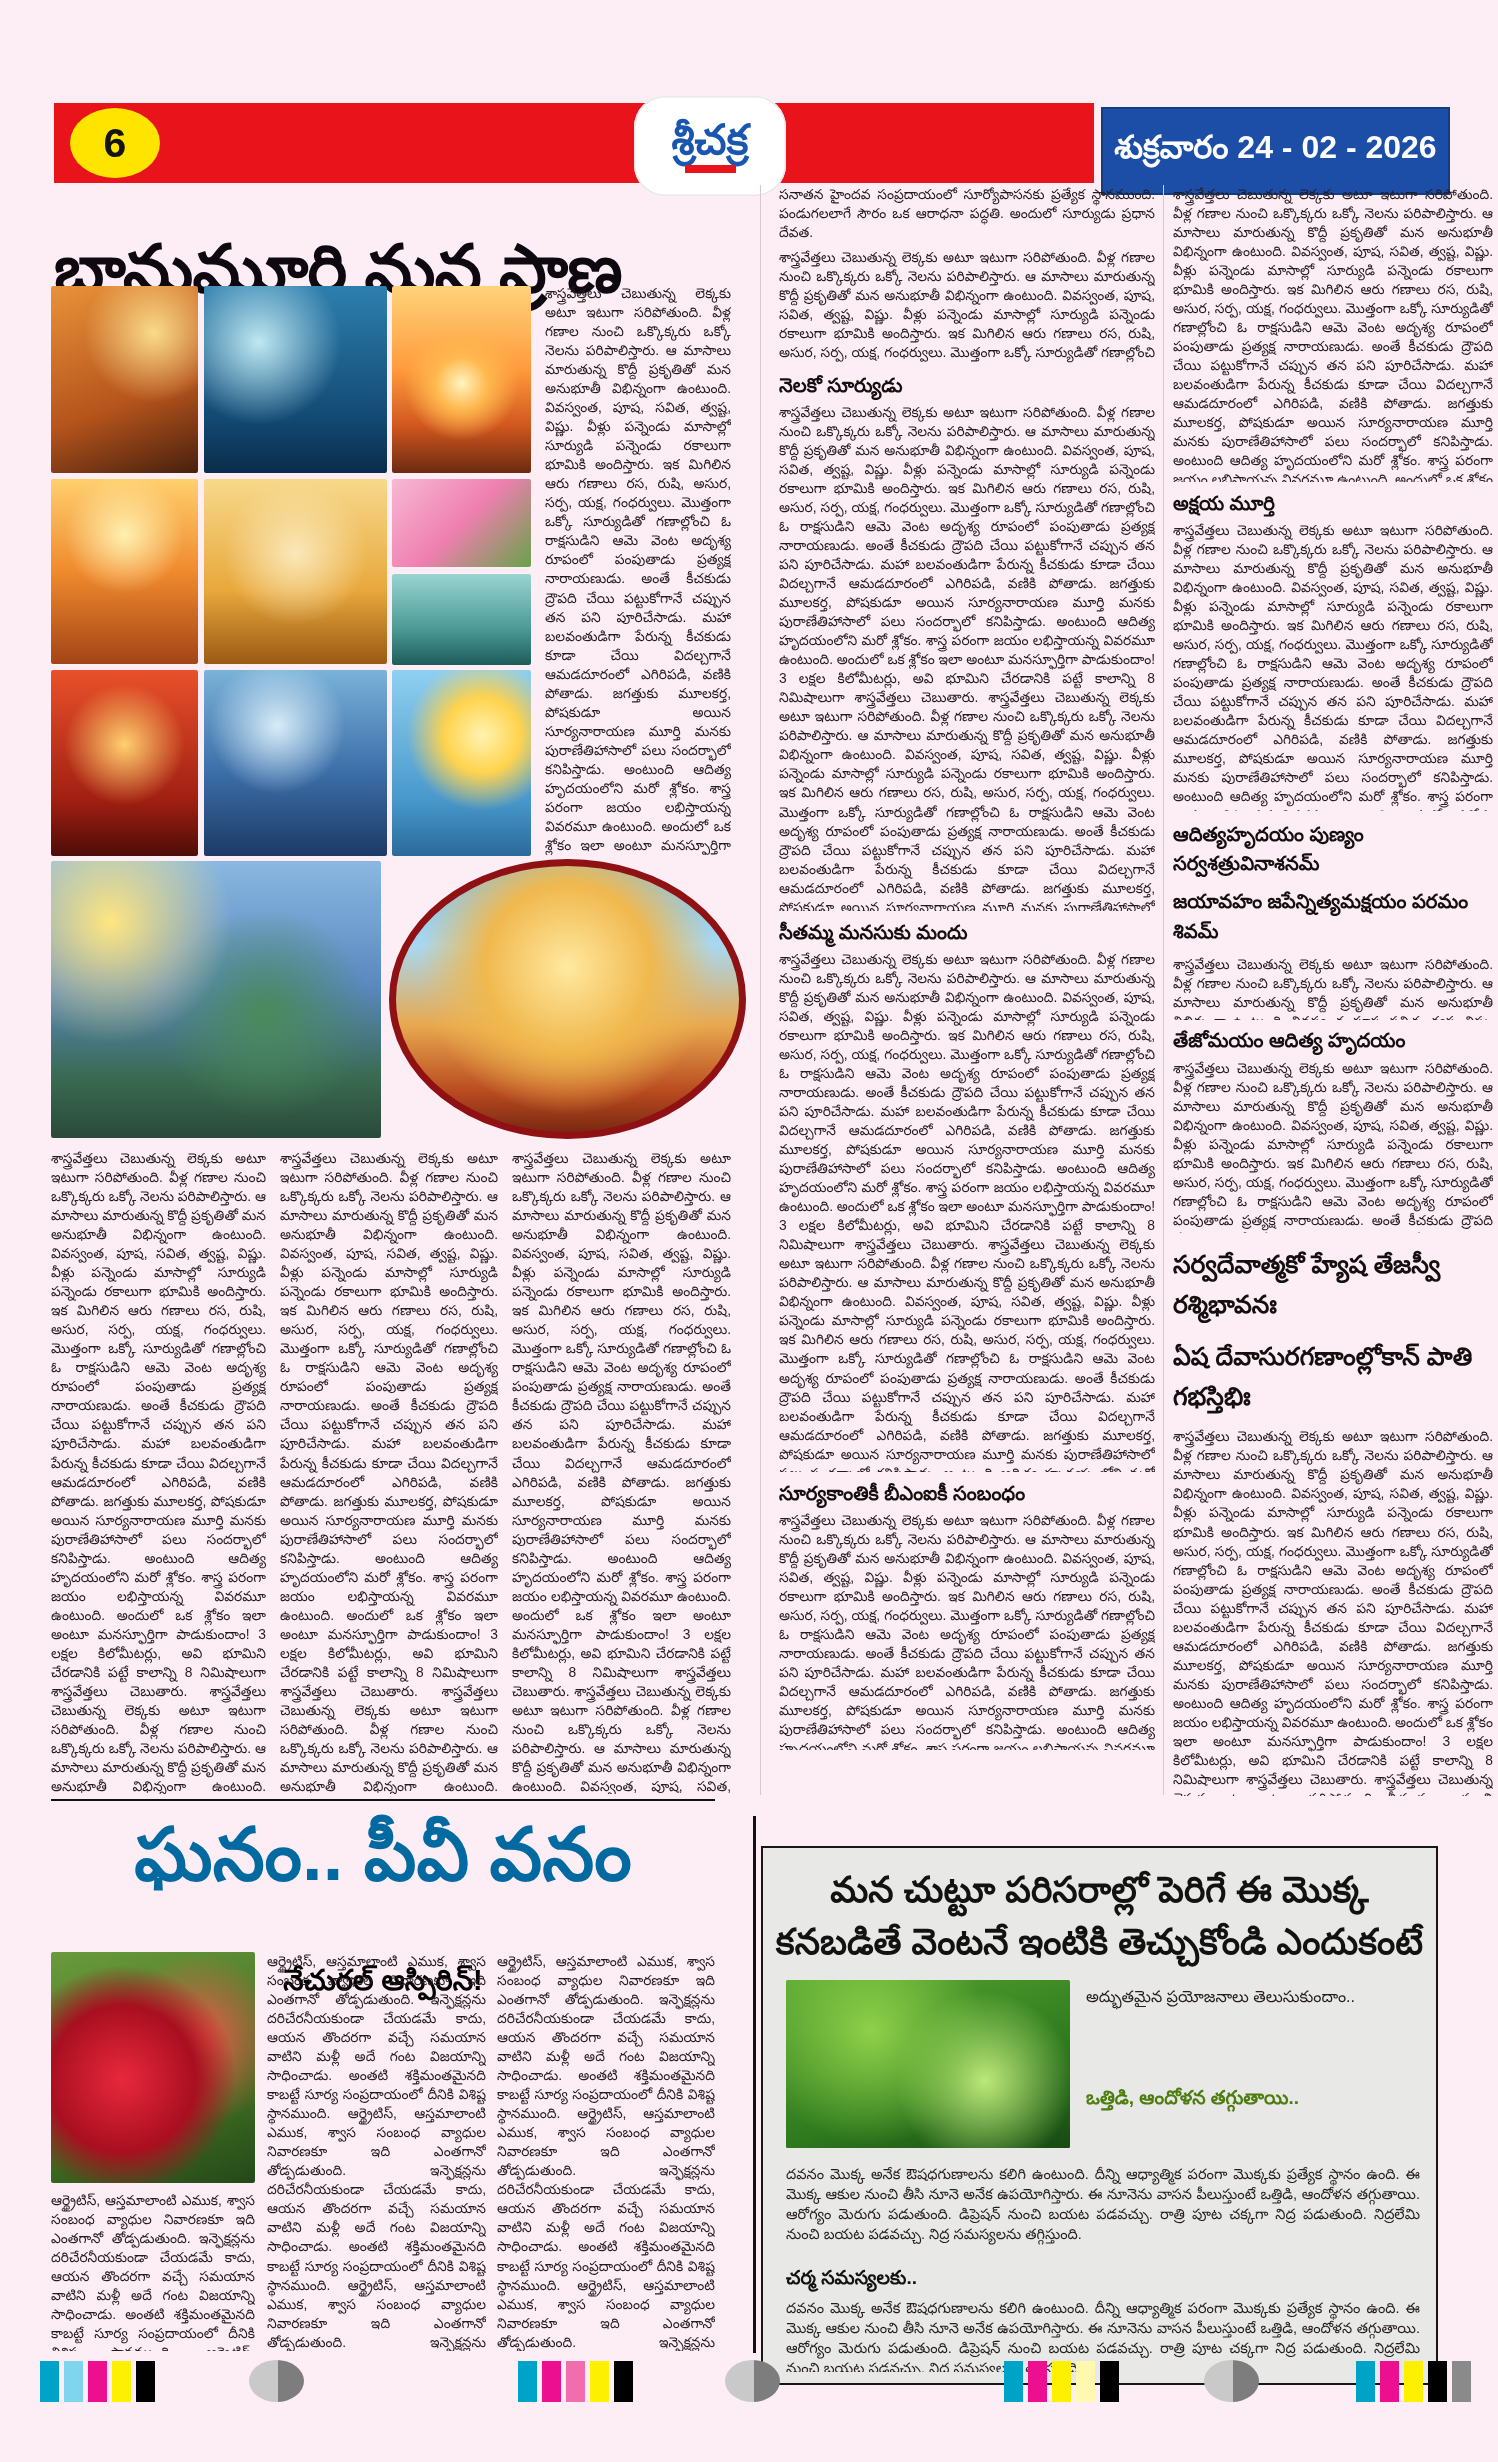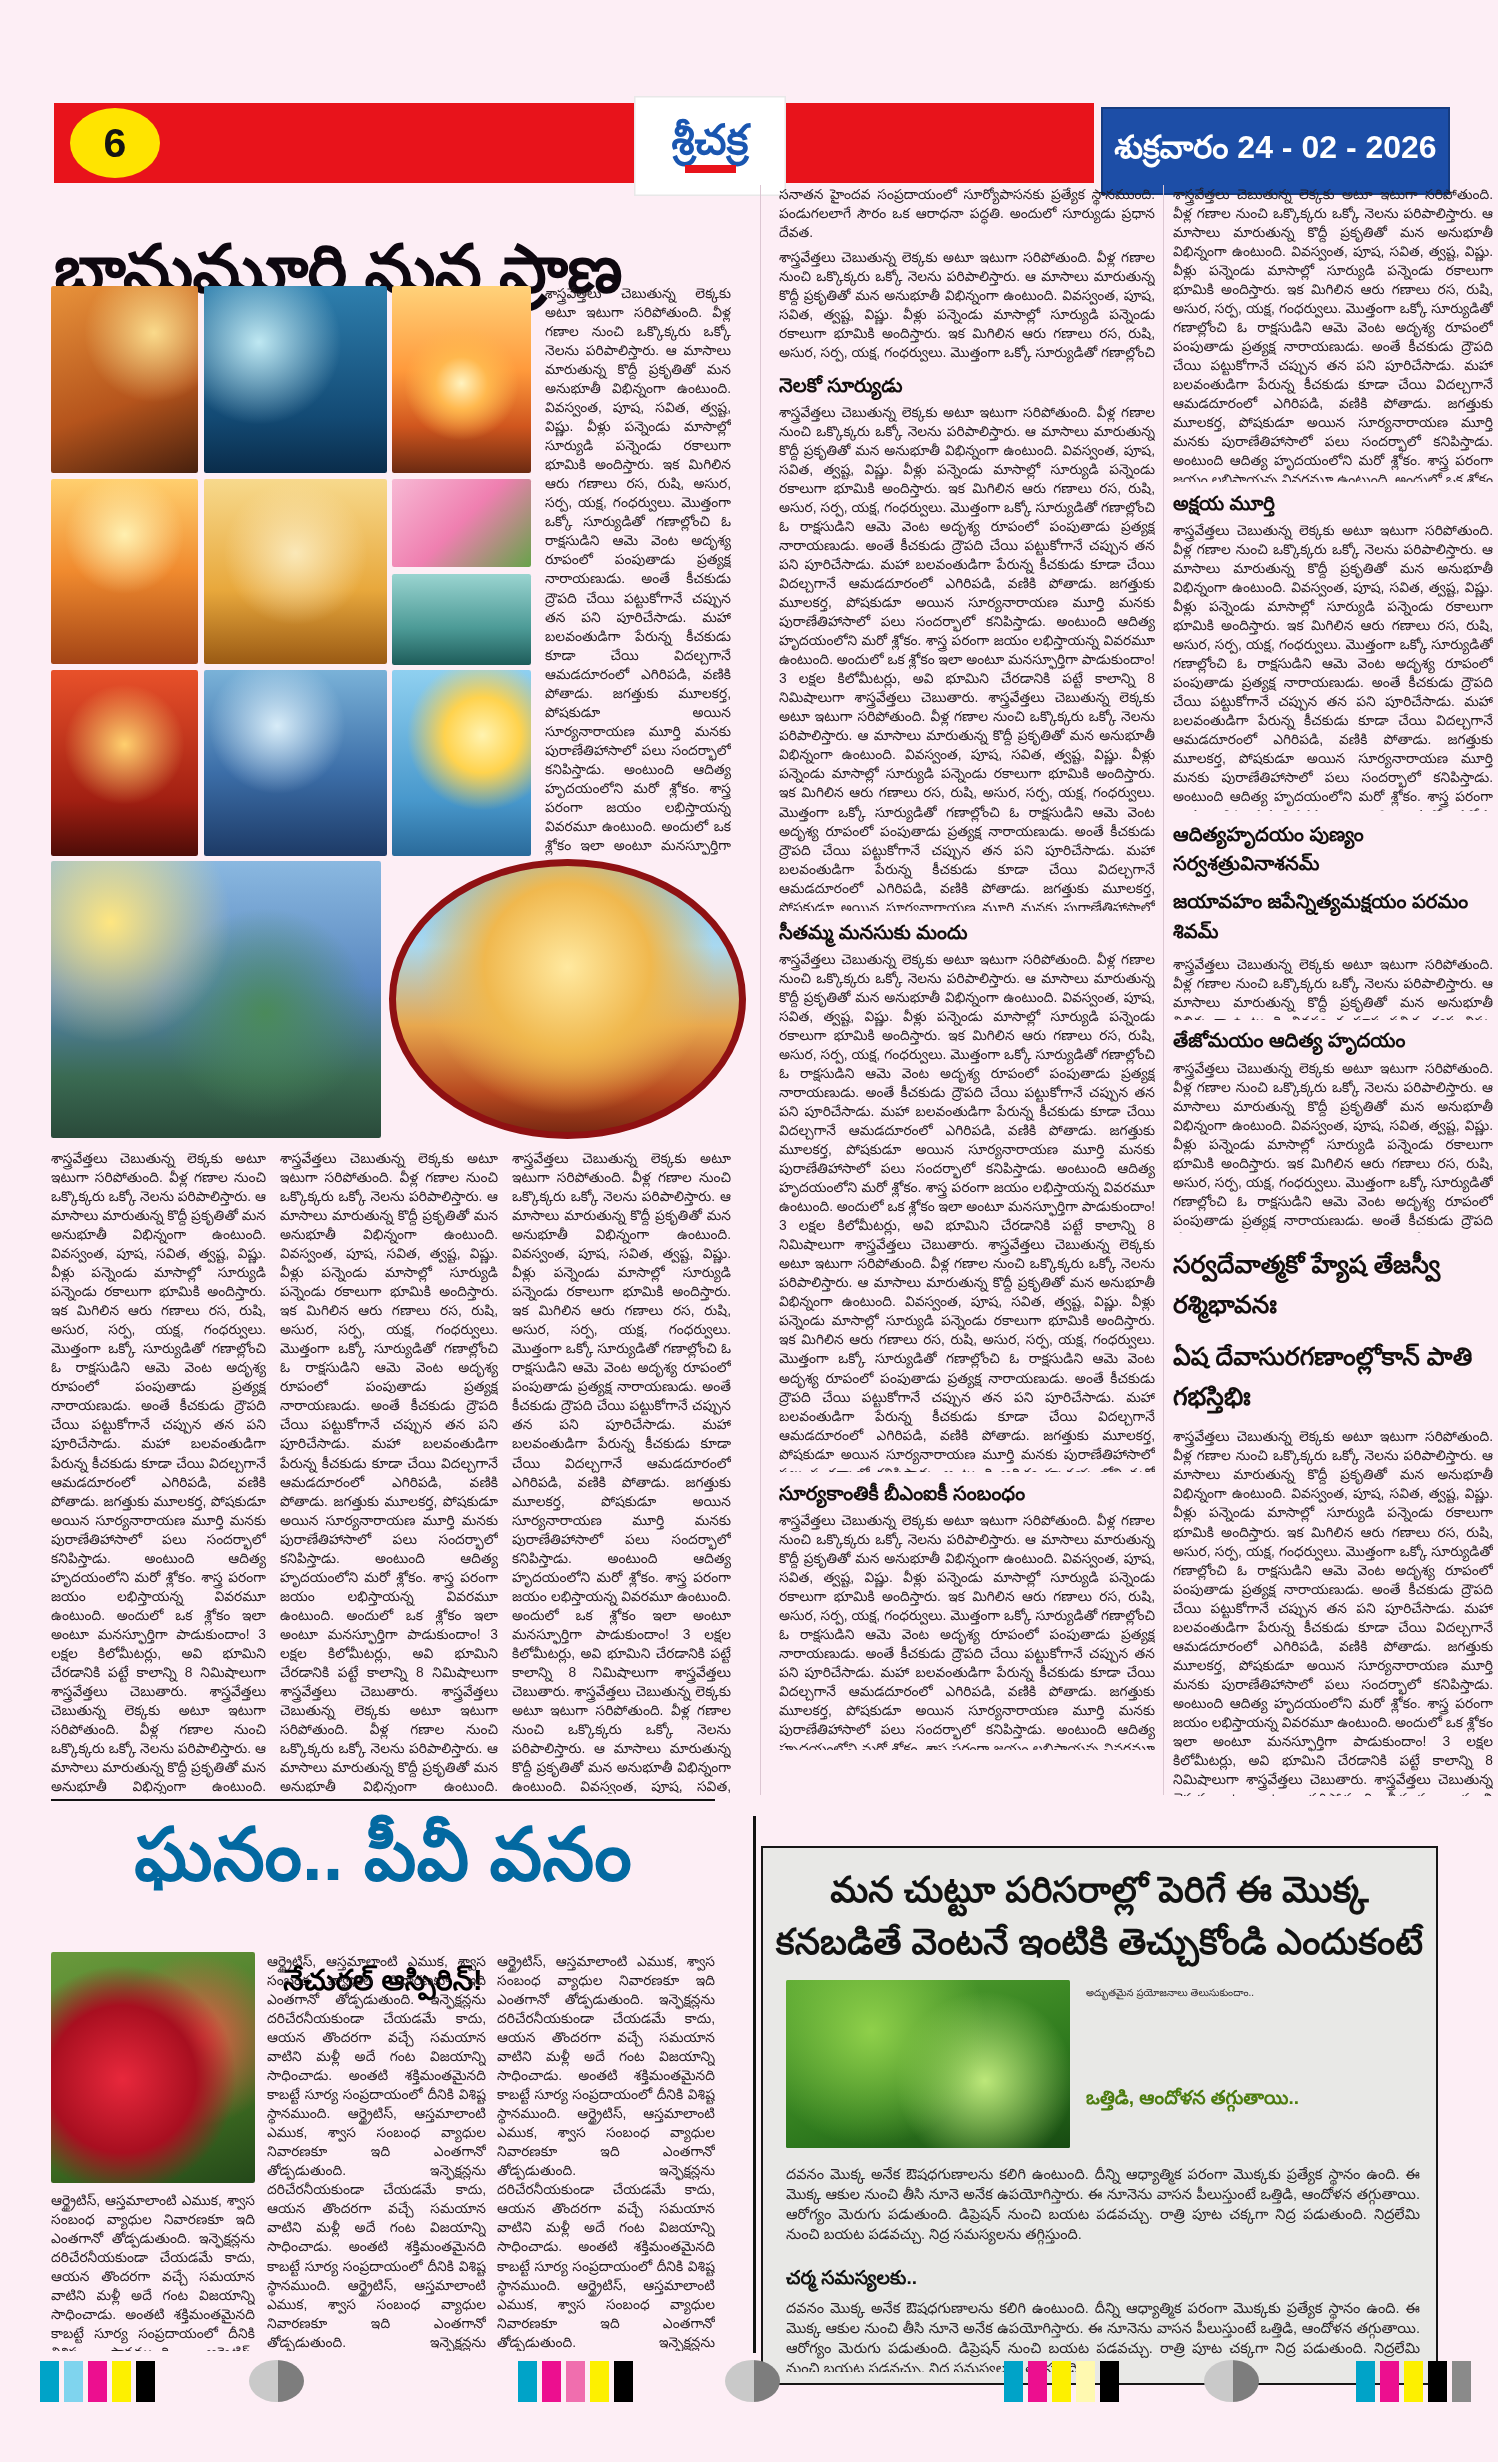--- a/index.html
+++ b/index.html
@@ -6,21 +6,21 @@
   #page{position:relative;width:1499px;height:2462px;background:#fdeef5;
         font-family:"Liberation Sans",sans-serif;overflow:hidden;}
 
   
   .header-bar{position:absolute;left:54px;top:103px;width:1040px;height:80px;background:#e8131b;}
   .page-badge{position:absolute;left:16px;top:5px;width:90px;height:70px;background:#ffe400;
               border-radius:50%;display:flex;align-items:center;justify-content:center;
               font-size:41px;font-weight:bold;color:#141414;}
   .masthead{position:absolute;left:580px;top:-7.3px;width:152px;height:100px;background:#ffffff;
             display:flex;flex-direction:column;align-items:center;justify-content:center;gap:4.4px;
-            box-shadow:0 0 0 1.5px #e8e8e8 inset;}
+            box-shadow:0 0 0 1.5px #e8e8e8 inset;border-radius:31px;}
   .masthead-text{color:#1a56b0;font-size:42px;font-weight:bold;line-height:1;}
   .masthead-mark{width:51px;height:7.3px;background:#e8131b;}
   .date-box{position:absolute;left:1101px;top:107px;width:349px;height:88px;background:#1d4ea7;
             border:2.9px solid #163c80;box-sizing:border-box;display:flex;align-items:center;justify-content:center;}
   .date-text{color:#ffffff;font-size:32px;font-weight:bold;white-space:nowrap;}
 
   
   .main-headline{position:absolute;left:54px;top:187px;width:696px;font-size:67px;font-weight:bold;
                  color:#0e0810;line-height:1.1;letter-spacing:-0.7px;}
 
@@ -95,21 +95,21 @@
   
   .fr-vline{position:absolute;left:753px;top:1816px;width:2.9px;height:537px;background:#121212;}
   .fr-box{position:absolute;left:761px;top:1814px;width:677px;height:539px;background:#e8e8e6;
           border:2.2px solid #161616;box-sizing:border-box;margin-top:32px;}
   .fr-headline{position:absolute;left:0;top:16px;width:100%;text-align:center;
                font-size:36px;font-weight:bold;color:#121212;line-height:1.45;}
   #fr-photo{position:absolute;left:23px;top:132px;width:284px;height:168px;border-radius:1.5px;
     background:radial-gradient(circle at 30% 30%,#8fd04a,transparent 50%),
                radial-gradient(circle at 70% 60%,#bde87a,transparent 40%),
                linear-gradient(160deg,#5aa832,#2f7a1e 60%,#174a12);}
-  .fr-intro{position:absolute;left:323px;top:138px;width:334px;font-size:10px;line-height:1.4;
+  .fr-intro{position:absolute;left:323px;top:138px;width:334px;font-size:16px;line-height:1.4;
             color:#241c20;text-align:justify;overflow:hidden;height:87px;}
   .fr-sub1{position:absolute;left:323px;top:239px;width:334px;font-size:19px;font-weight:bold;color:#4d7c0f;}
   .fr-body{position:absolute;left:23px;top:316px;width:634px;height:94px;font-size:14.5px;}
   .fr-sub2{position:absolute;left:23px;top:419px;width:363px;font-size:19px;font-weight:bold;color:#121212;}
   .fr-body2{position:absolute;left:23px;top:450px;width:634px;height:74px;font-size:14.5px;}
 
   
   .regmark-group{position:absolute;top:2361px;height:41px;display:flex;}
   .stripe{width:19px;height:41px;margin-right:5px;}
   #rg1{left:40px;} #rg2{left:518px;} #rg3{left:1004px;} #rg4{left:1356px;}

